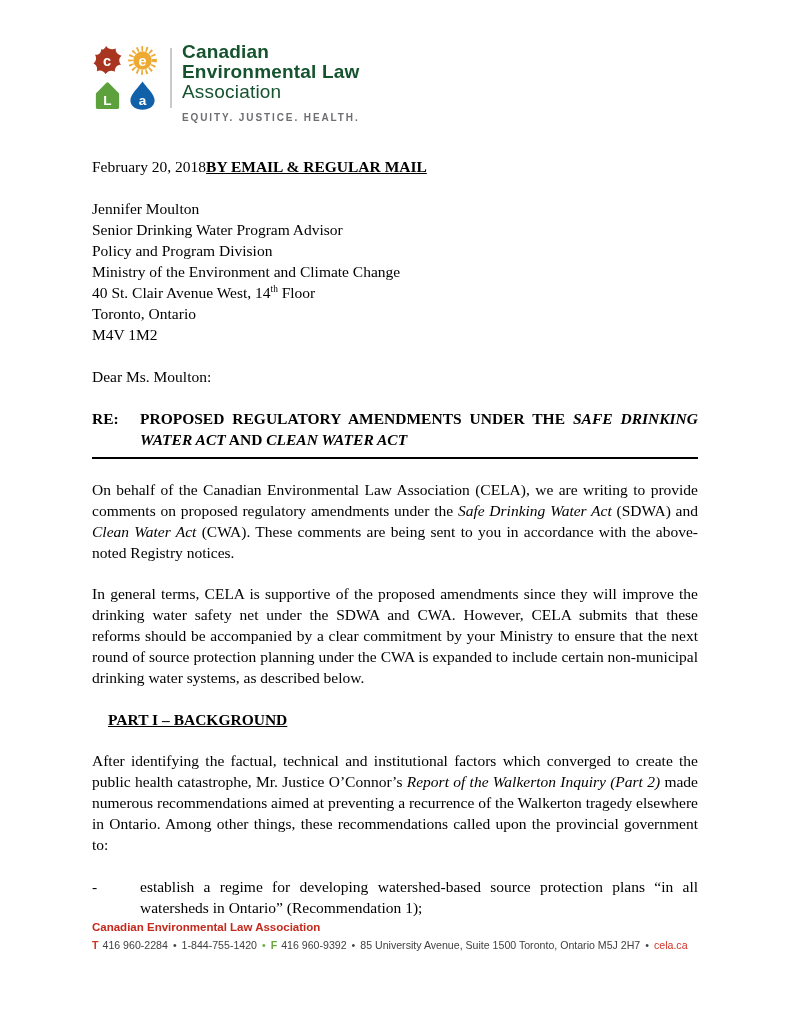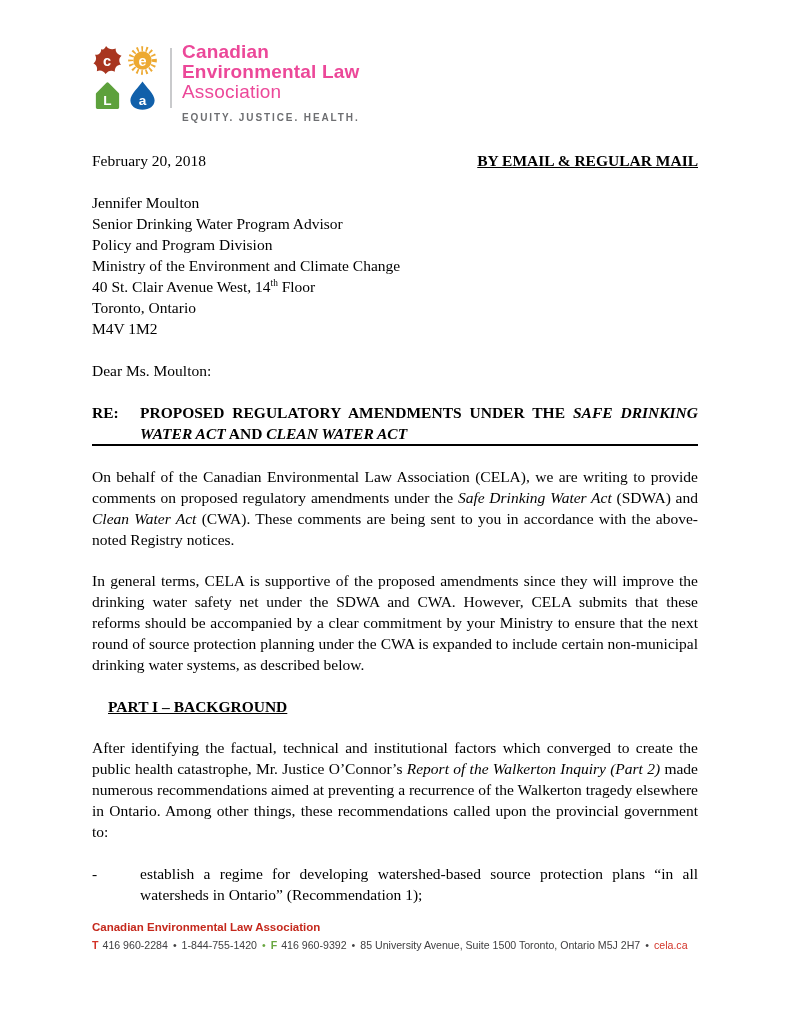--- a/index.html
+++ b/index.html
@@ -9,33 +9,33 @@
     color:#000; overflow:hidden;
   }
   .content { position:absolute; left:92px; right:93px; top:0; }
 
   
   .brand { display:flex; align-items:flex-start; margin-top:45px; }
   .brand-grid { display:grid; grid-template-columns:31px 31px; grid-template-rows:31px 31px; gap:4px; }
   .tile svg { width:31px; height:31px; display:block; }
   .brand-divider { width:2px; background:#c9cacc; height:60px; margin:3px 10px 0 12px; }
   .brand-text { font-family:"Liberation Sans", sans-serif; margin-top:-3px; }
-  .brand-line { color:#ec4899; font-size:19px; line-height:20px; font-weight:700; letter-spacing:0.2px; }
+  .brand-line { color:#14532d; font-size:19px; line-height:20px; font-weight:700; letter-spacing:0.2px; }
   .brand-line.light { font-weight:400; }
   .brand-tagline { color:#6d6e71; font-size:10px; font-weight:700; letter-spacing:1.9px;
                    margin-top:5px; }
 
   
-  .date-row { display:flex; justify-content:space-between; margin-top:22px; }
+  .date-row { display:flex; margin-top:28px; }
   .delivery { font-weight:700; text-decoration:underline; }
   .address { margin-top:21px; }
   .salutation { margin:21px 0 0 0; }
   sup { font-size:0.6em; vertical-align:super; line-height:0; }
 
-  .re-block { margin-top:21px; border-bottom:2.5px solid #000; }
+  .re-block { margin-top:21px; border-bottom:2.5px solid #000; padding-bottom:7px; }
   .re-row { display:flex; font-weight:700; }
   .re-label { width:48px; flex-shrink:0; }
   .re-text { flex:1; }
   .it { font-style:italic; }
   .line-fill { text-align:justify; height:21px; overflow:hidden; }
   .line-fill::after { content:""; display:inline-block; width:100%; }
 
   .body-p { margin:20px 0 0 0; text-align:justify; }
   .section-heading { margin:21px 0 0 16px; font-size:15.5px; line-height:21px;
                      font-weight:700; text-decoration:underline; }

